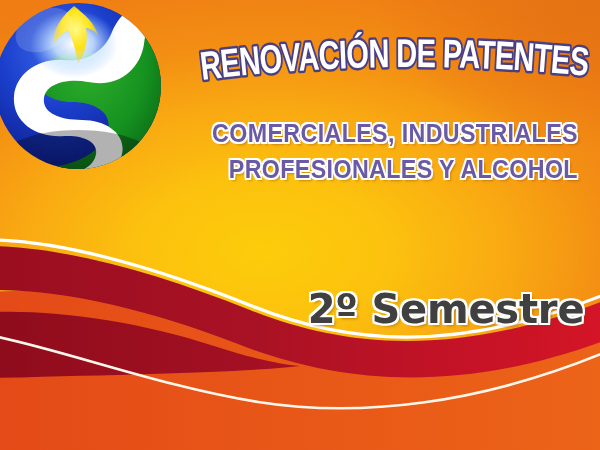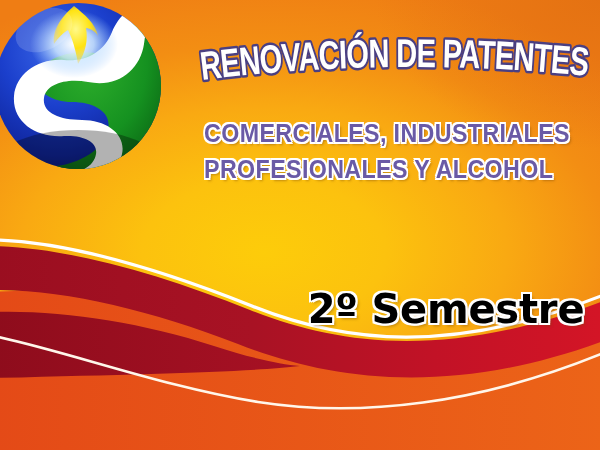--- a/index.html
+++ b/index.html
@@ -63,21 +63,21 @@
     width: 396px;
     height: 62px;
   }
   .title-main svg { display: block; }
 
   .subtitle-block {
     position: absolute;
     left: 190px;
     top: 116px;
     width: 402px;
-    text-align: left;
+    text-align: right;
   }
   .sub-line {
     font-size: 25px;
     font-weight: 700;
     letter-spacing: .4px;
     line-height: 1.42;
     color: #6A5AA6;
     font-family: "Liberation Sans", sans-serif;
     transform: scaleX(.93);
     transform-origin: center;
@@ -93,21 +93,21 @@
   .semester-block {
     position: absolute;
     left: 300px;
     top: 288px;
     width: 292px;
     text-align: center;
   }
   .semester-text {
     font-size: 40px;
     font-weight: 700;
-    color: #000000;
+    color: #404040;
     line-height: 1.05;
     font-family: "DejaVu Sans", sans-serif;
     letter-spacing: -.2px;
     white-space: nowrap;
     text-shadow:
       -2px -2px 0 #FFFFFF,  2px -2px 0 #FFFFFF,
       -2px  2px 0 #FFFFFF,  2px  2px 0 #FFFFFF,
       -2px 0 0 #FFFFFF, 2px 0 0 #FFFFFF,
        0 -2px 0 #FFFFFF, 0 2px 0 #FFFFFF,
        3px 3.4px 3px rgba(120,70,10,.45);

